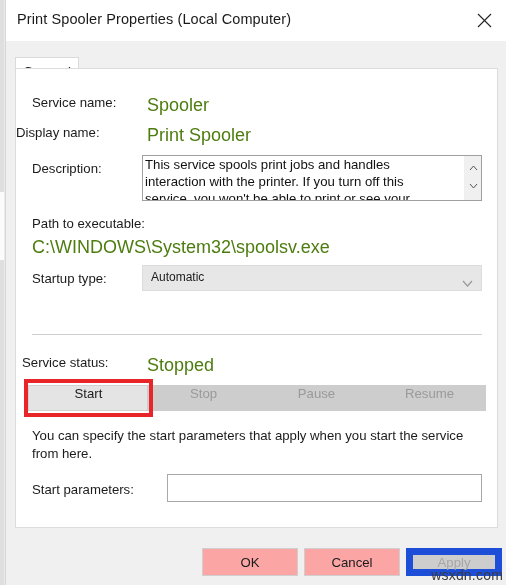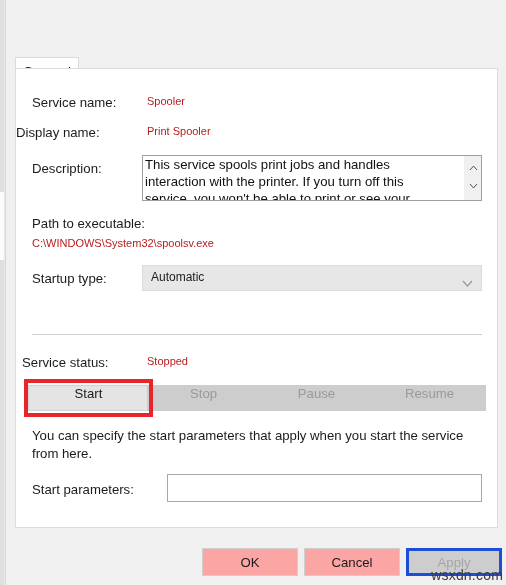--- a/index.html
+++ b/index.html
@@ -127,22 +127,22 @@
 
   
   .lbl {
     position: absolute;
     font-size: 13.2px;
     color: #1b1b1b;
     white-space: nowrap;
   }
   .val {
     position: absolute;
-    font-size: 11px;
-    color: #b91c1c;
+    font-size: 18px;
+    color: #4d7c0f;
     white-space: nowrap;
   }
 
   
   .desc-box {
     position: absolute;
     left: 136px;
     top: 155px;
     width: 340px;
     height: 46px;
@@ -296,21 +296,21 @@
     justify-content: center;
   }
   .ftr-btn.enabled {
     background: #fca5a5;
     border: 1px solid #cfcfcf;
     color: #1b1b1b;
     cursor: pointer;
   }
   .ftr-btn.disabled {
     background: #cdcdcd;
-    border: 3px solid #1d4ed8;
+    border: 7px solid #1d4ed8;
     color: #a6a6a6;
     cursor: default;
   }
 
   
   .watermark {
     position: absolute;
     right: 3px;
     bottom: 2px;
     font-size: 14px;
@@ -320,20 +320,29 @@
 </style>
 </head>
 <body>
 
 <div id="desktop">
   <div class="bg-sliver"></div>
   <div class="bg-sliver-lite"></div>
 
   <div id="dialog">
 
+    <div class="titlebar">
+      <div class="titlebar-text">Print Spooler Properties (Local Computer)</div>
+      <div class="close-btn">
+        <svg width="15" height="15" viewBox="0 0 15 15">
+          <line x1="1" y1="1" x2="14" y2="14" stroke="#222" stroke-width="1.1"></line>
+          <line x1="14" y1="1" x2="1" y2="14" stroke="#222" stroke-width="1.1"></line>
+        </svg>
+      </div>
+    </div>
 
     <div class="tabstrip">
       <div class="tab active" style="left:9px;width:64px;">
           <span>General</span>
         </div>
       <div class="tab" style="left:76px;width:60px;">
           <span>Log On</span>
         </div>
     </div>
 

